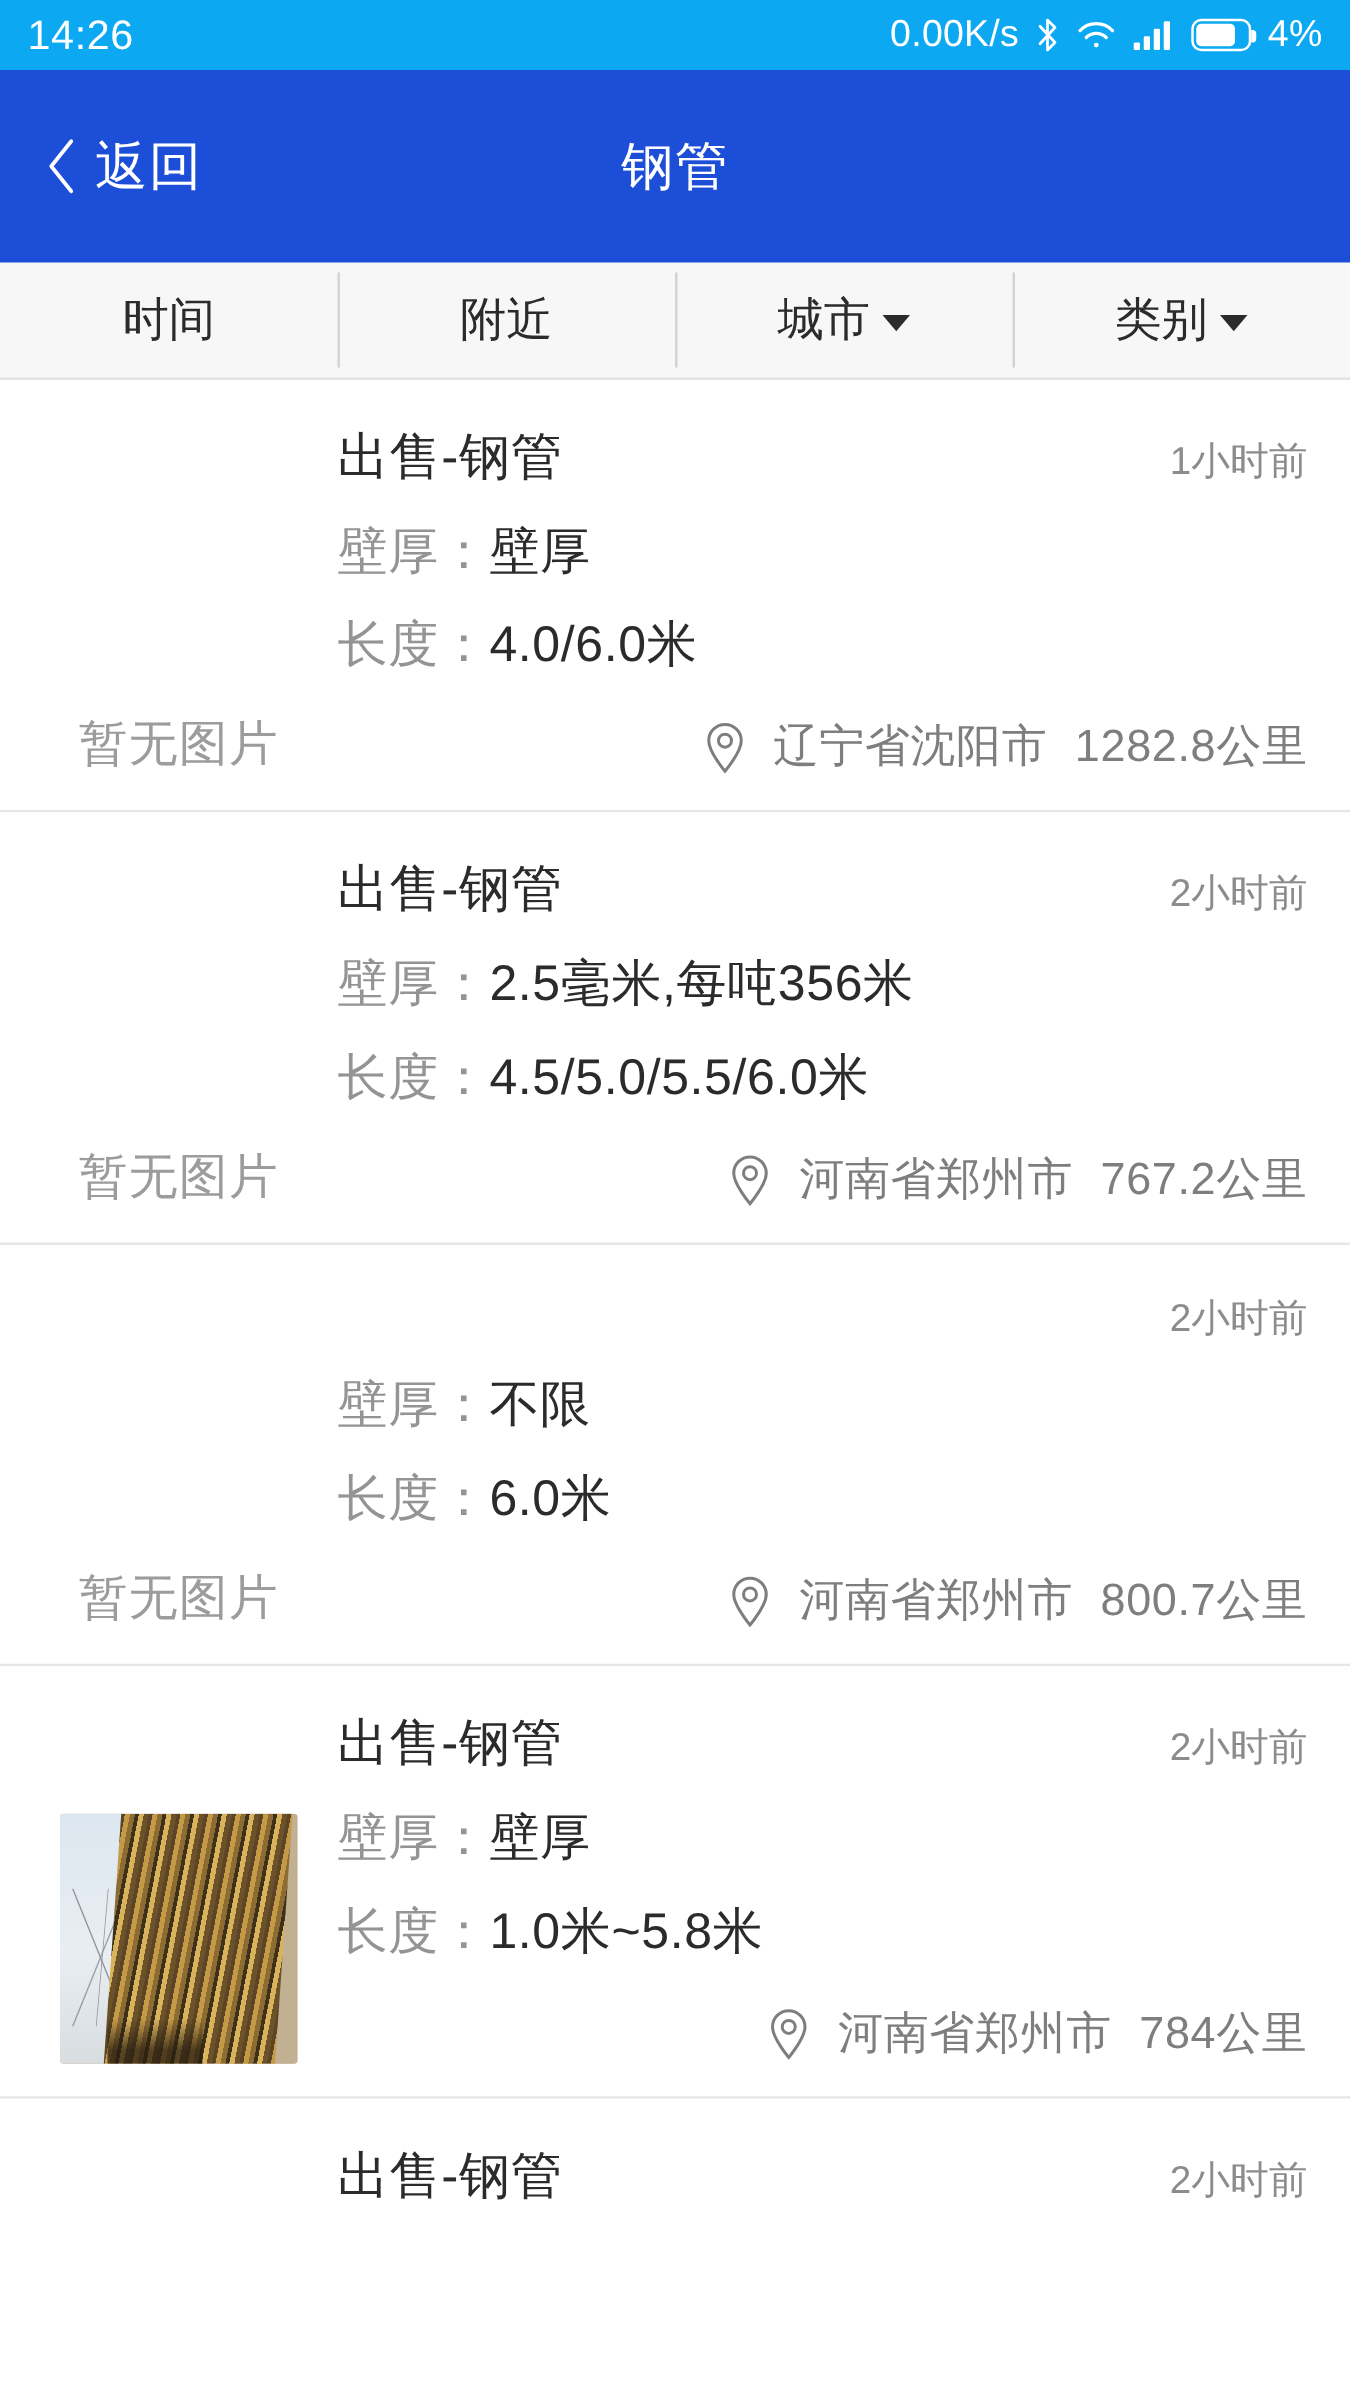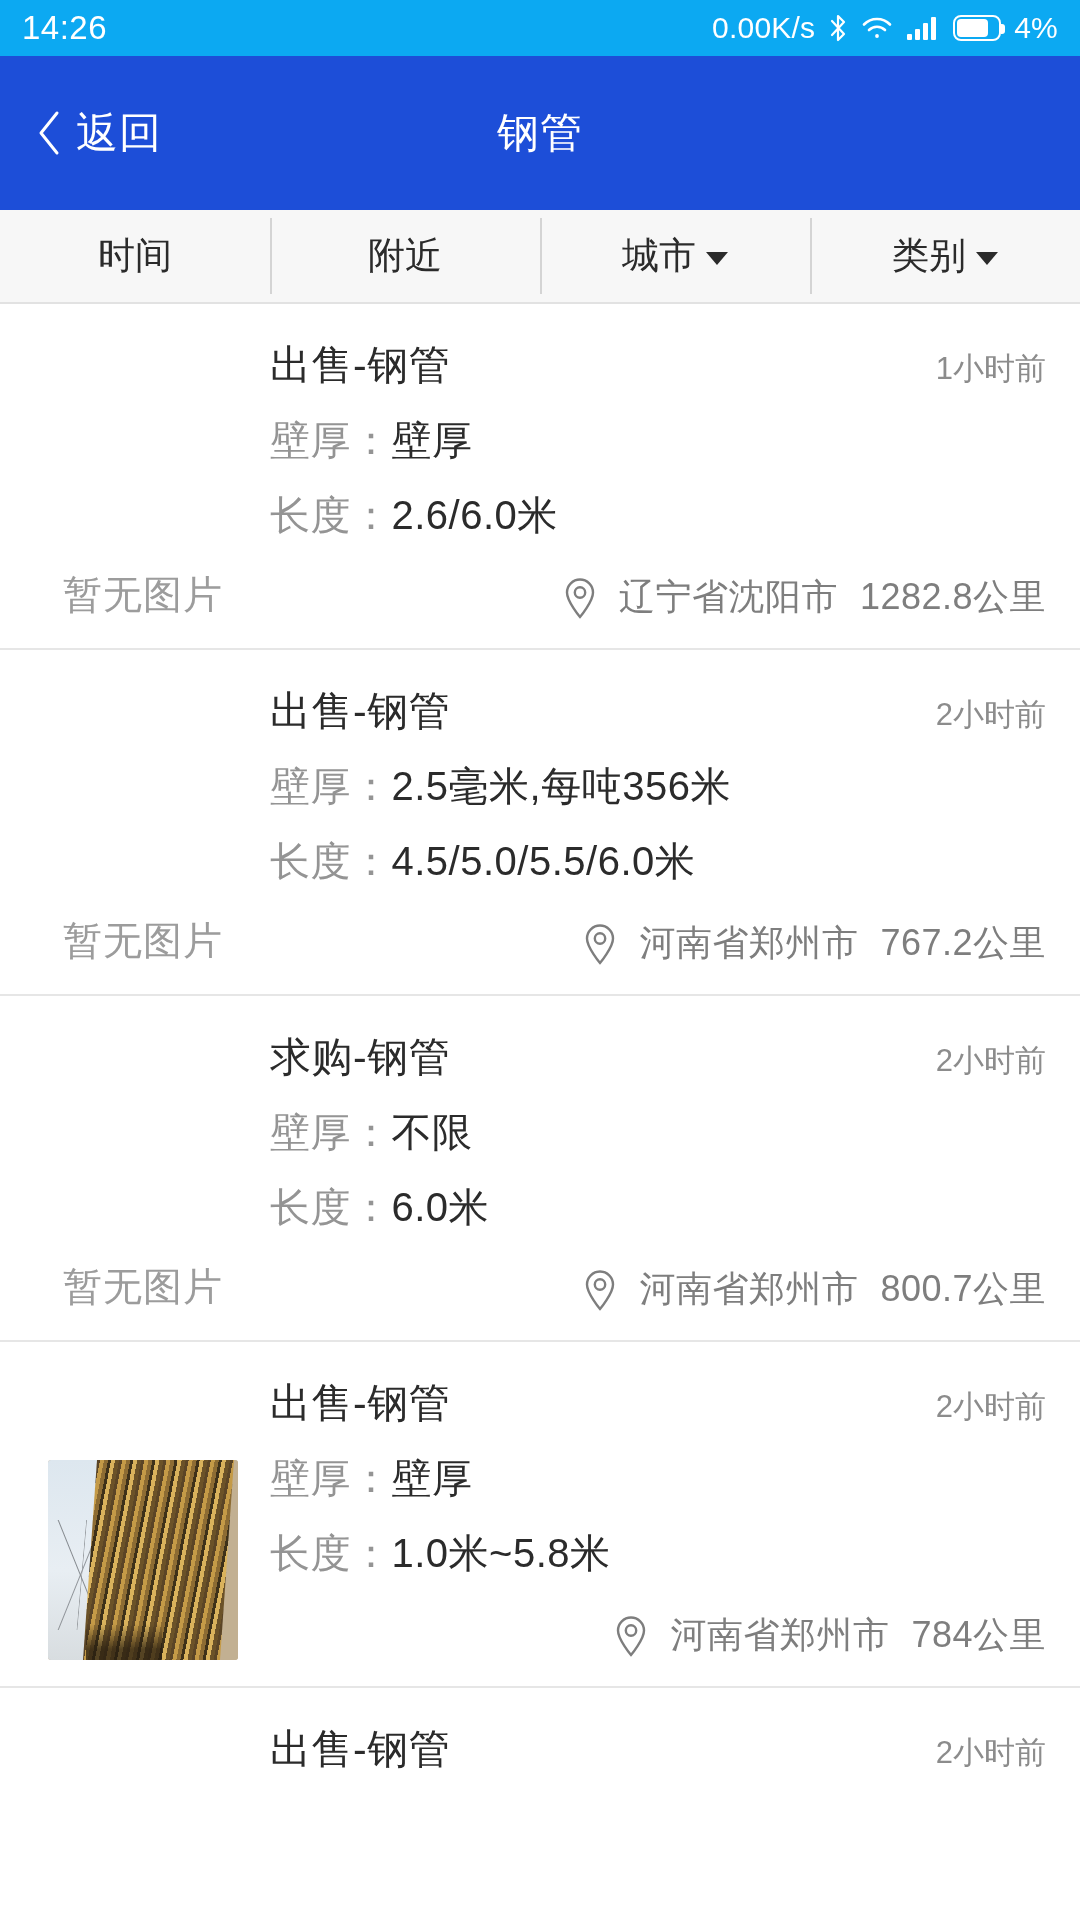--- a/index.html
+++ b/index.html
@@ -340,21 +340,21 @@
       <div class="info-head">
         <div class="item-title">出售-钢管</div>
         <div class="item-time">1小时前</div>
       </div>
       <div class="spec-row">
         <span class="spec-label">壁厚：</span>
         <span class="spec-value">壁厚</span>
       </div>
       <div class="spec-row">
         <span class="spec-label">长度：</span>
-        <span class="spec-value">2.6/6.0米</span>
+        <span class="spec-value">4.0/6.0米</span>
       </div>
       <div class="loc-row">
         <span>
           <svg class="pin-icon" viewBox="0 0 34 42" fill="none" stroke="#7e7e7e" stroke-width="2.4">
             <path d="M17 40 C17 40 30 24.5 30 15.5 A13 13 0 1 0 4 15.5 C4 24.5 17 40 17 40 Z"></path>
             <circle cx="17" cy="15.5" r="5.2"></circle>
           </svg>
         </span>
         <span>辽宁省沈阳市</span>
         <span class="loc-distance">1282.8公里</span>
@@ -391,21 +391,20 @@
       </div>
     </div>
   </div>
 
   <div class="list-item">
     <div class="thumb-col">
       <div class="thumb-empty">暂无图片</div>
     </div>
     <div class="info-col">
       <div class="info-head">
-        <div class="item-title">求购-钢管</div>
         <div class="item-time">2小时前</div>
       </div>
       <div class="spec-row">
         <span class="spec-label">壁厚：</span>
         <span class="spec-value">不限</span>
       </div>
       <div class="spec-row">
         <span class="spec-label">长度：</span>
         <span class="spec-value">6.0米</span>
       </div>

